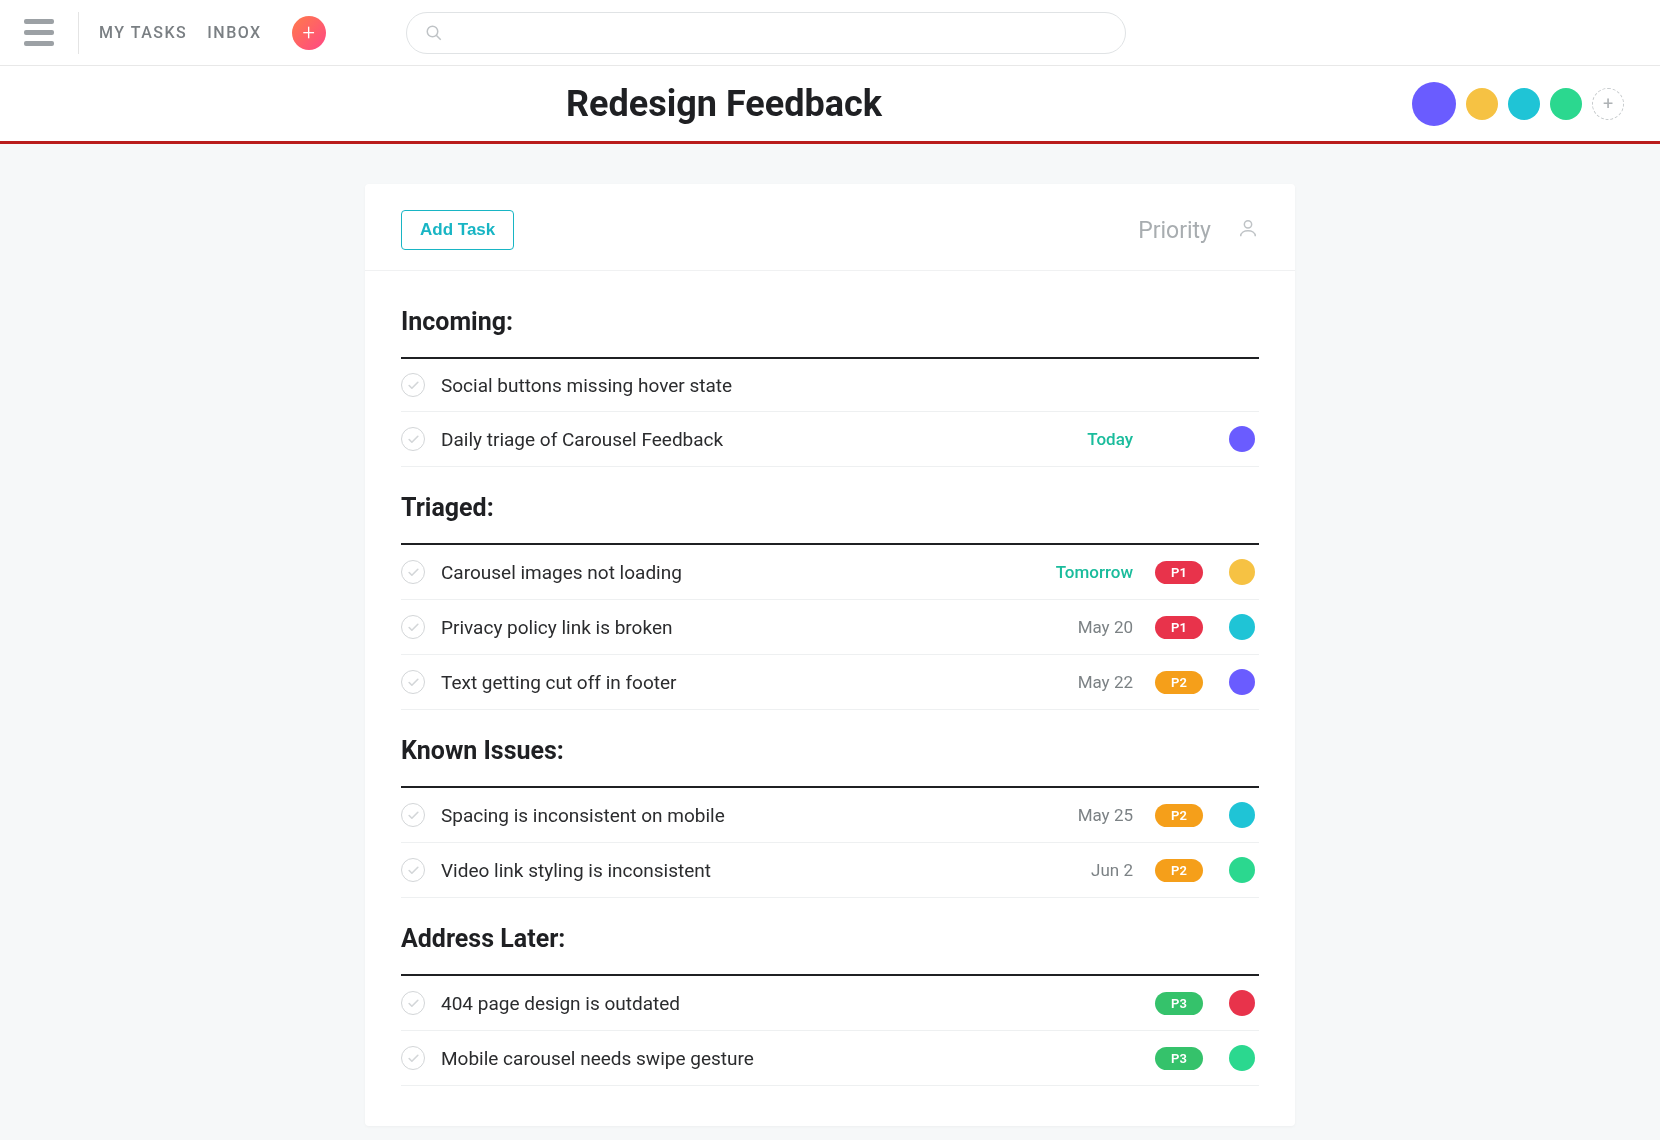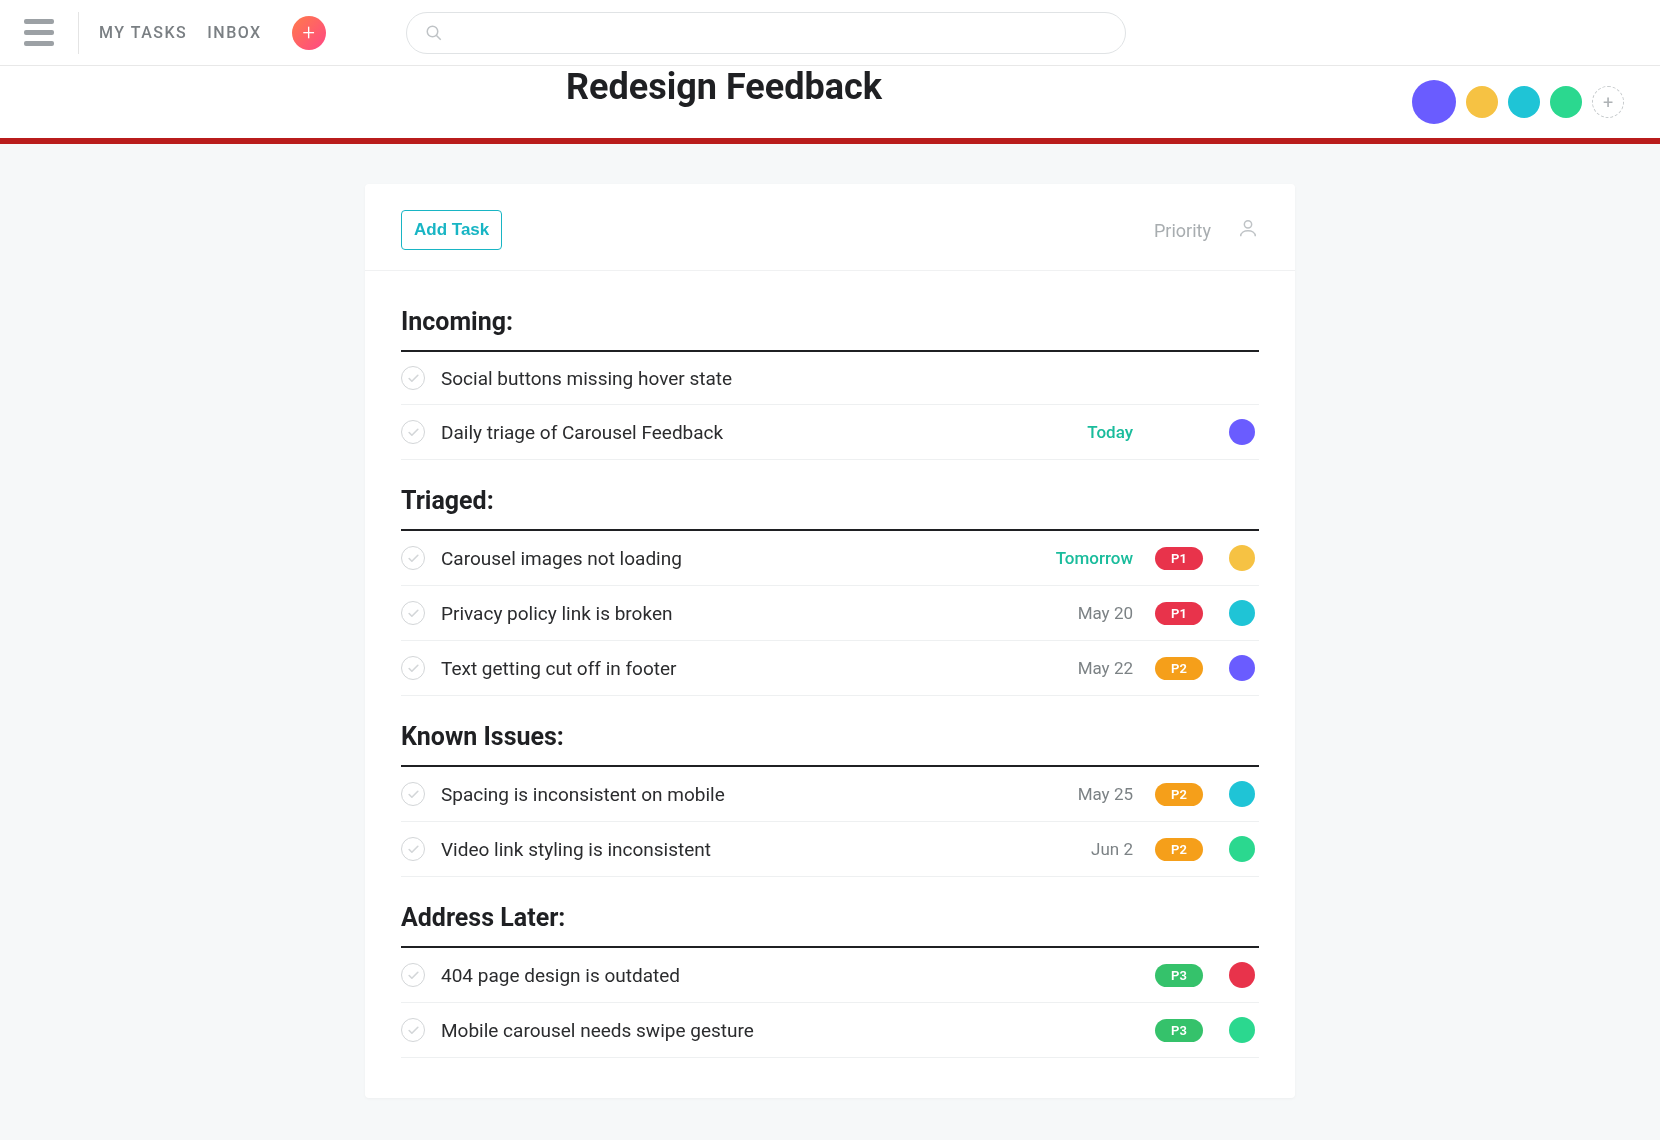--- a/index.html
+++ b/index.html
@@ -78,21 +78,22 @@
   padding: 0 18px;
   color: #bfc3c6;
 }
 .searchbox svg { width: 18px; height: 18px; }
 
 
 .headerrow {
   background: #fff;
   height: 78px;
   display: flex;
-  border-bottom: 6px solid #b91c1c;
+  align-items: center;
+  border-bottom: 3px solid #b91c1c;
   padding: 0 36px;
   position: relative;
 }
 .page-title {
   flex: 1;
   text-align: center;
   font-size: 36px;
   font-weight: 700;
   color: #1f2023;
 }
@@ -138,41 +139,41 @@
   align-items: center;
   padding: 26px 36px 20px 36px;
   border-bottom: 1px solid #f0f1f2;
 }
 .addtask {
   border: 1.5px solid #18b5c4;
   color: #18b5c4;
   background: #fff;
   font-weight: 600;
   font-size: 17px;
-  padding: 9px 12px;
+  padding: 9px 18px;
   border-radius: 4px;
   cursor: pointer;
 }
 .toolbar-right {
   margin-left: auto;
   display: flex;
   align-items: center;
   gap: 26px;
   color: #a8adb0;
 }
-.col-label { font-size: 18px; }
+.col-label { font-size: 23px; }
 .person-icon svg { width: 22px; height: 22px; stroke: #bfc3c6; }
 
 .sections { padding: 10px 36px 40px 36px; }
 .section-title {
   font-size: 25px;
   font-weight: 700;
   color: #1f2023;
   margin-top: 26px;
-  padding-bottom: 14px;
+  padding-bottom: 21px;
   border-bottom: 2px solid #1f2023;
 }
 .task-row {
   display: flex;
   align-items: center;
   border-bottom: 1px solid #eef0f1;
   padding: 14px 0;
   gap: 16px;
 }
 .task-row:last-child { border-bottom: 1px solid #eef0f1; }

